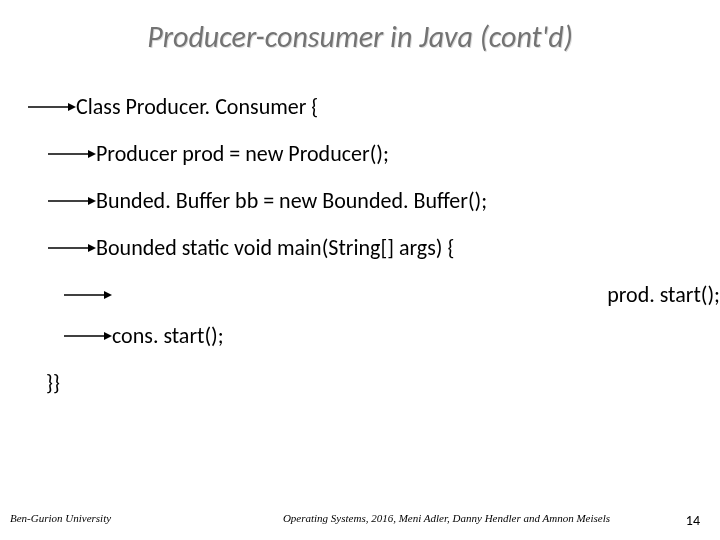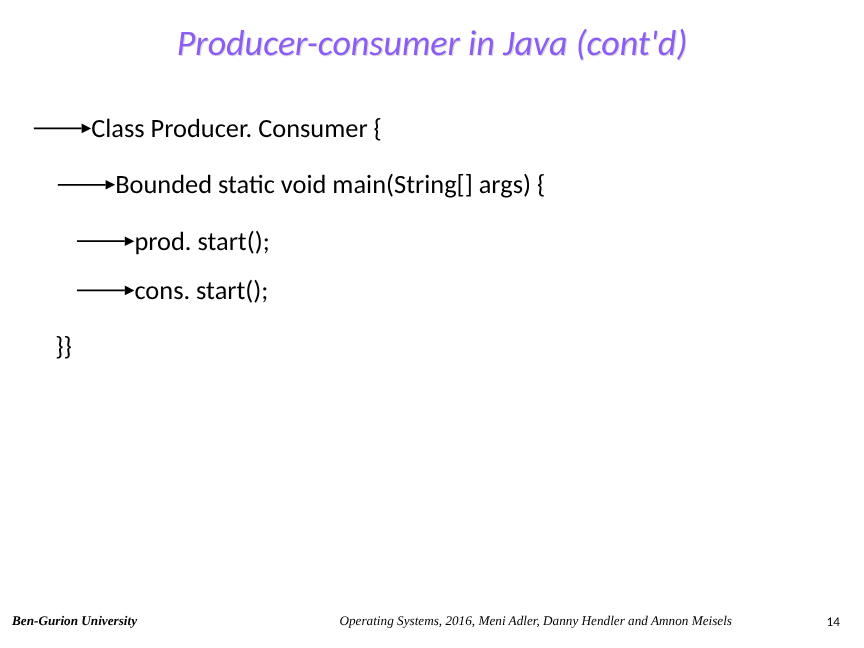--- a/index.html
+++ b/index.html
@@ -7,39 +7,39 @@
     width: 720px;
     height: 540px;
     background: #fff;
     position: relative;
     font-family: Calibri, "Segoe UI", sans-serif;
     overflow: hidden;
   }
   .title {
     font-style: italic;
     font-size: 30px;
-    color: #8b5cf6;
+    color: #737373;
     text-align: center;
     padding-top: 18px;
     padding-bottom: 10px;
     font-family: Calibri, "Segoe UI", sans-serif;
     text-shadow: 1px 1px 0 rgba(0,0,0,0.15);
   }
   .content {
     padding-left: 28px;
     padding-top: 28px;
   }
   .line {
     display: flex;
     align-items: center;
     margin-bottom: 20px;
     font-size: 22px;
     color: #000;
   }
-  .line.small-gap { margin-bottom: 14px; }
+  .line.small-gap { margin-bottom: 14px; justify-content: space-between; }
   .arrow {
     width: 48px;
     flex-shrink: 0;
     display: flex;
     align-items: center;
   }
   .arrow svg { display: block; }
   .indent0 { margin-left: 0; }
   .indent1 { margin-left: 20px; }
   .indent2 { margin-left: 36px; }
@@ -49,43 +49,61 @@
     bottom: 16px;
     left: 0;
     width: 100%;
     display: flex;
     align-items: baseline;
     font-family: Georgia, "Times New Roman", serif;
     font-style: italic;
     font-size: 11px;
     color: #000;
   }
-  .footer-left { position:absolute; left:10px;font-weight:bold; }
+  .footer-left { position:absolute; left:10px; }
   .footer-center { width:100%; text-align:right; padding:0 110px;}
-  .footer-right { position:absolute; right:20px; font-style: normal; font-family: Calibri, sans-serif; font-size: 11px; }
+  .footer-right { position:absolute; right:20px; font-style: normal; font-family: Calibri, sans-serif; font-size: 14px; }
 </style>
 </head>
 <body>
 
 <div class="title">Producer-consumer in Java (cont'd)</div>
 
 <div class="content">
 
   <div class="line indent0">
     <span class="arrow">
       <svg width="48" height="10" viewBox="0 0 48 10">
           <line x1="0" y1="5" x2="40" y2="5" stroke="#000" stroke-width="1.4"></line>
           <polygon points="40,1 48,5 40,9" fill="#000"></polygon>
         </svg>
     </span>
     <span>Class Producer. Consumer {</span>
   </div>
 
+  <div class="line indent1">
+    <span class="arrow">
+      <svg width="48" height="10" viewBox="0 0 48 10">
+          <line x1="0" y1="5" x2="40" y2="5" stroke="#000" stroke-width="1.4"></line>
+          <polygon points="40,1 48,5 40,9" fill="#000"></polygon>
+        </svg>
+    </span>
+    <span>Producer prod = new Producer();</span>
+  </div>
 
 
+  <div class="line indent1">
+    <span class="arrow">
+      <svg width="48" height="10" viewBox="0 0 48 10">
+          <line x1="0" y1="5" x2="40" y2="5" stroke="#000" stroke-width="1.4"></line>
+          <polygon points="40,1 48,5 40,9" fill="#000"></polygon>
+        </svg>
+    </span>
+    <span>Bunded. Buffer bb = new Bounded. Buffer();</span>
+  </div>
 
   <div class="line indent1">
     <span class="arrow">
       <svg width="48" height="10" viewBox="0 0 48 10">
           <line x1="0" y1="5" x2="40" y2="5" stroke="#000" stroke-width="1.4"></line>
           <polygon points="40,1 48,5 40,9" fill="#000"></polygon>
         </svg>
     </span>
     <span>Bounded static void main(String[] args) {</span>
   </div>

